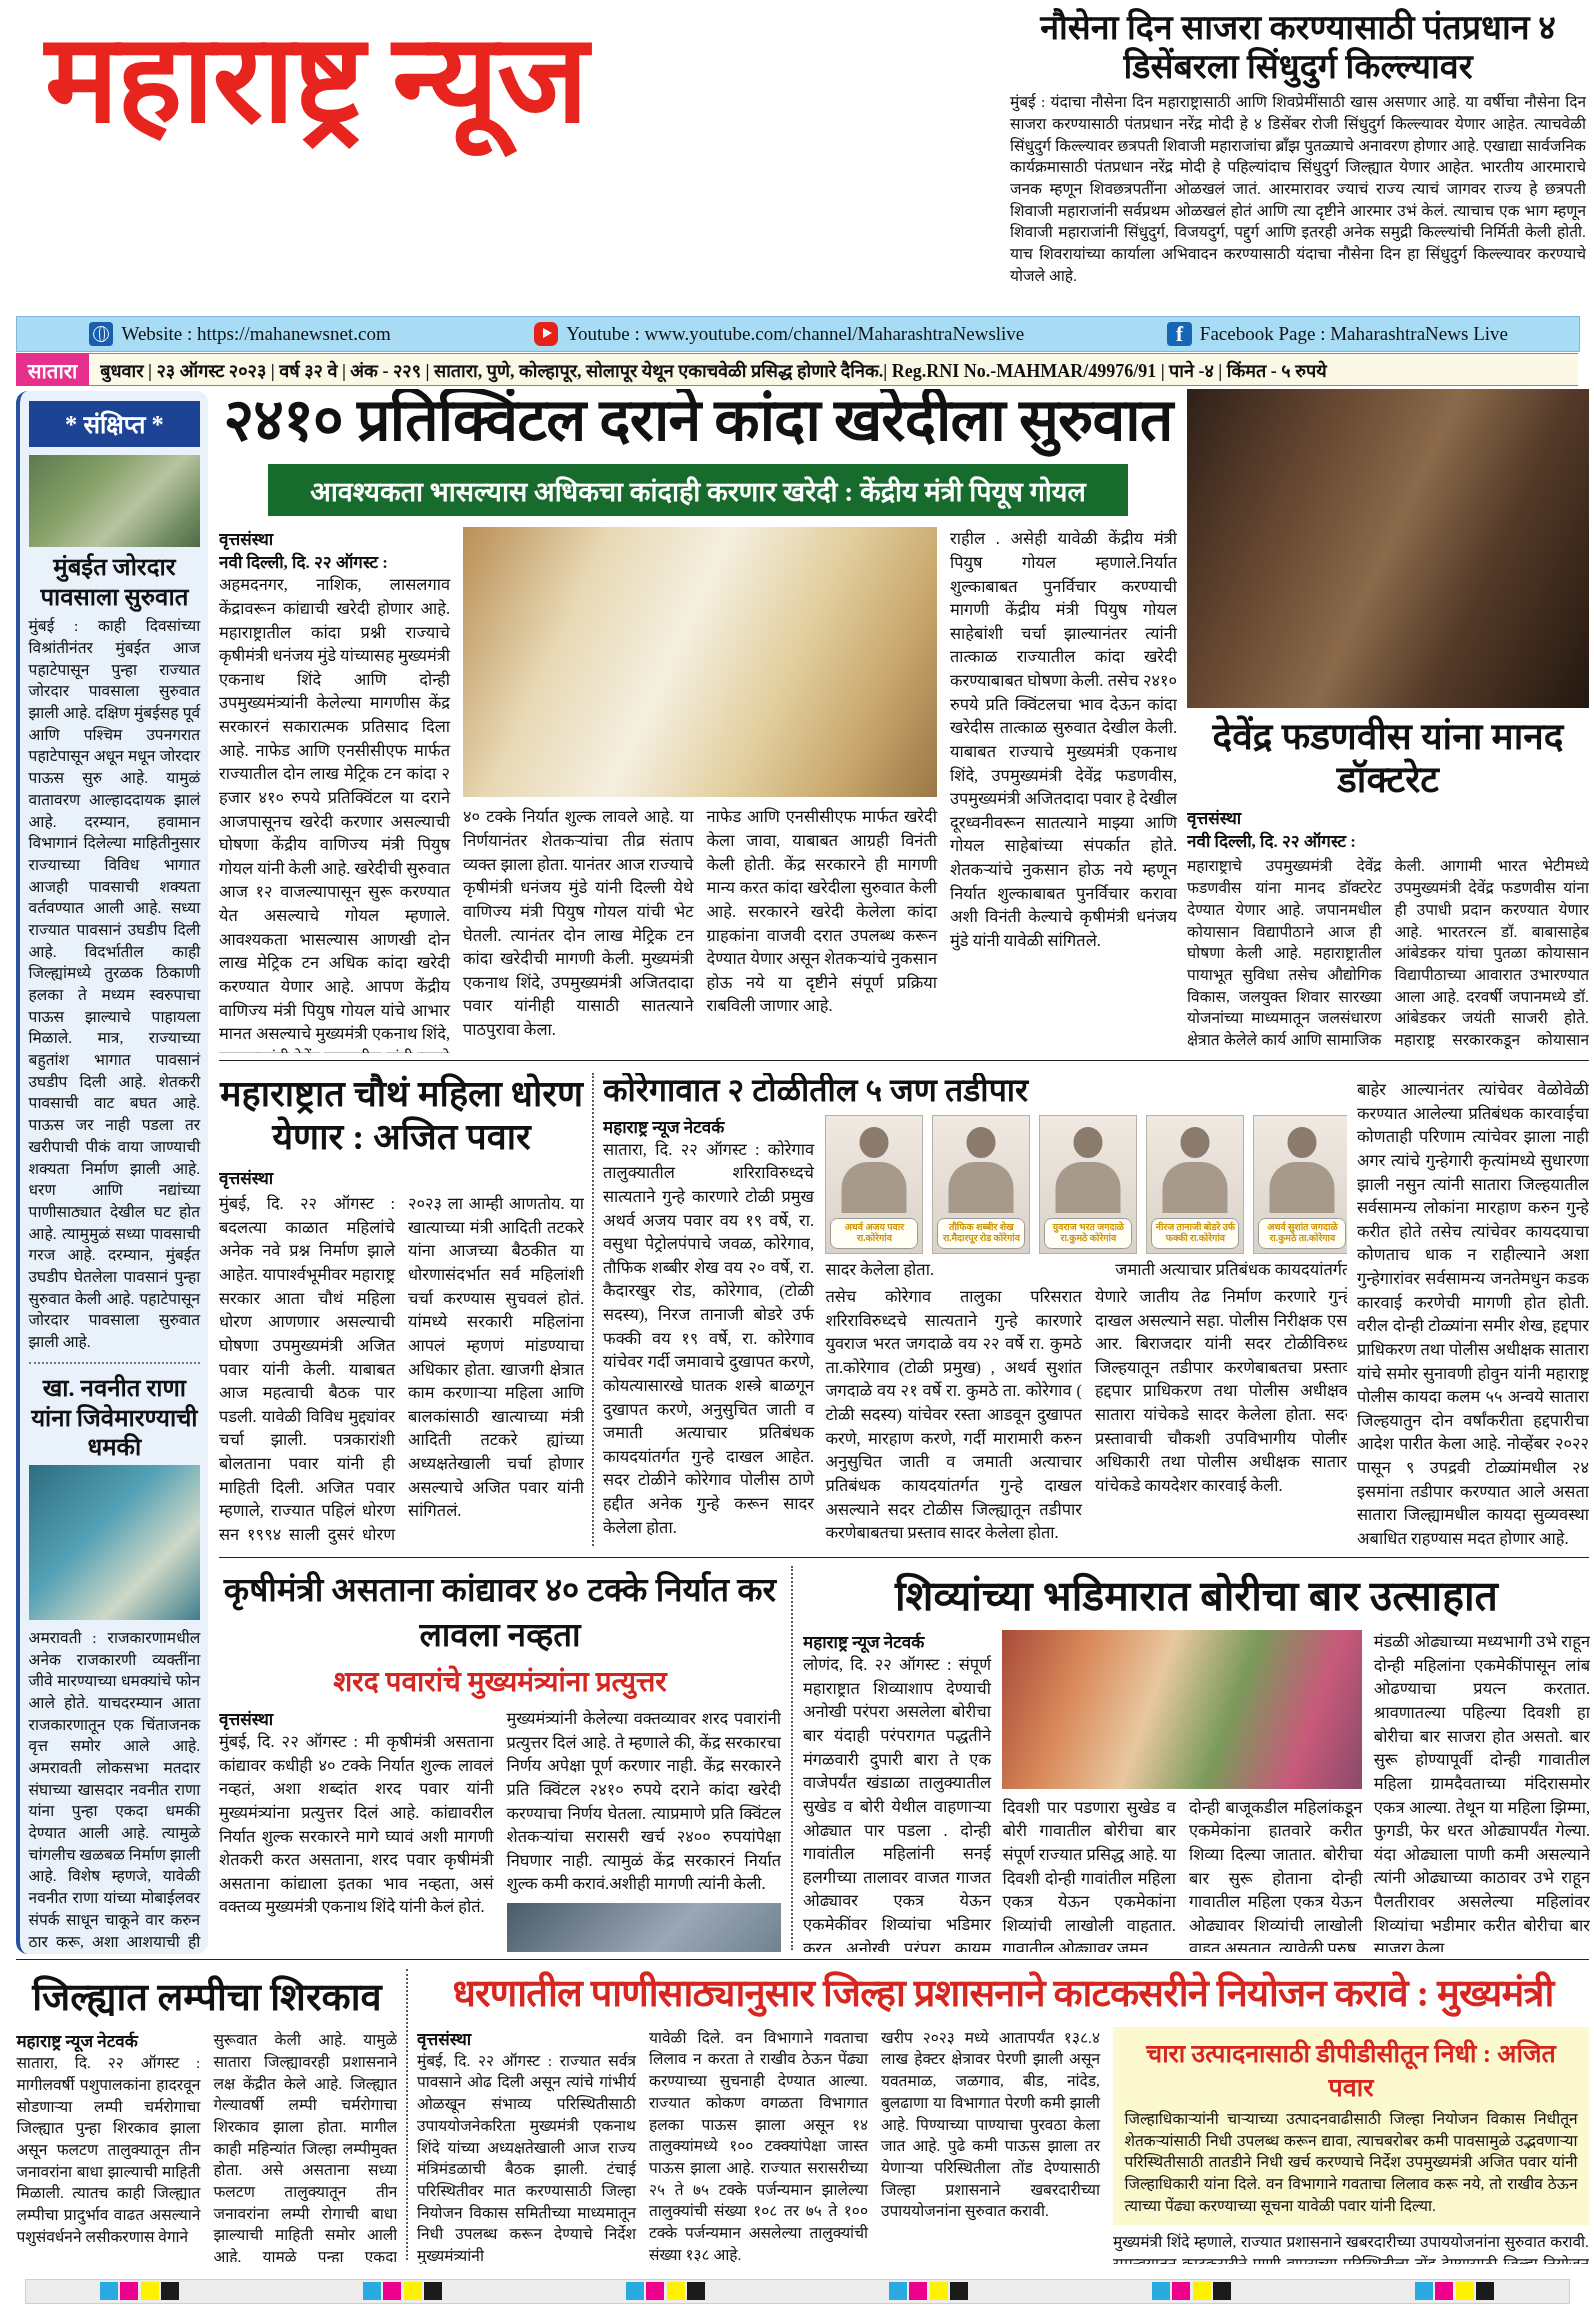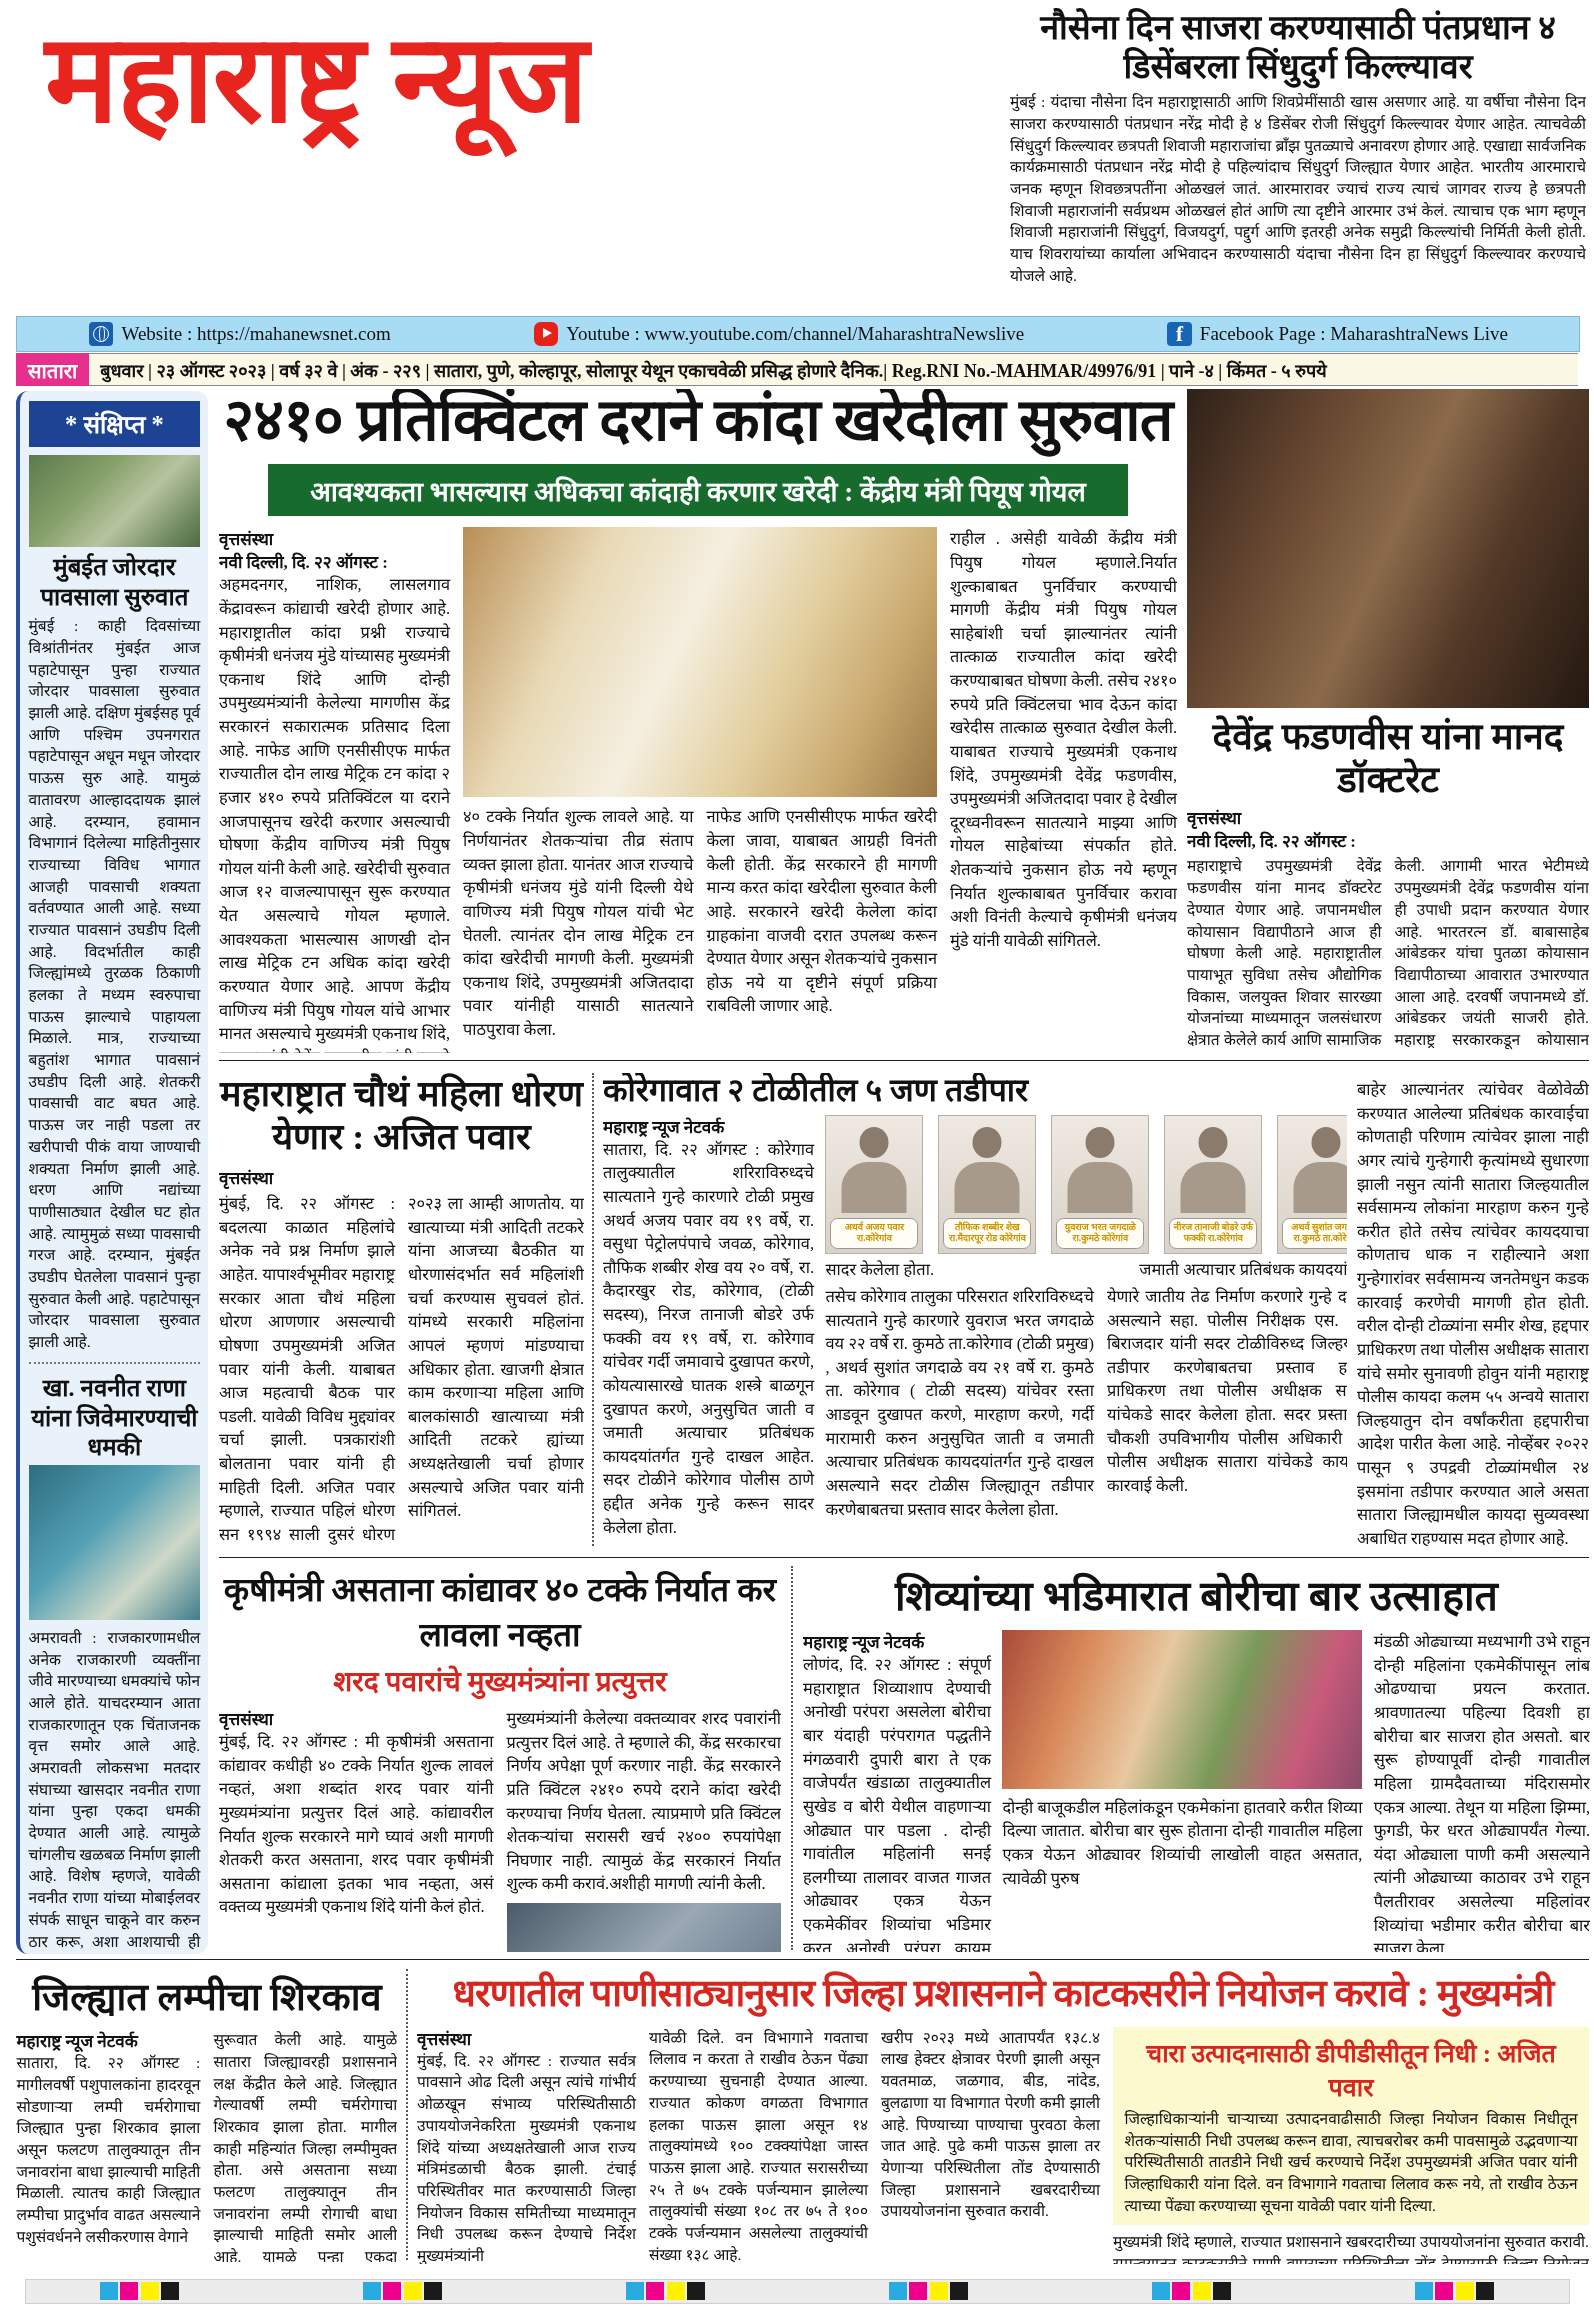--- a/index.html
+++ b/index.html
@@ -50,21 +50,21 @@
   .greenbar{background:#176b2c;color:#fff;font-size:27px;font-weight:bold;text-align:center;padding:7.4px 0;margin:11.4px 49px 0 49px;}
   .hl-2{font-size:37px;font-weight:bold;text-align:center;line-height:1.15;}
   .hl-red-sub{font-size:30px;font-weight:bold;color:#d6261f;text-align:center;}
   .hl-mid{font-size:36px;font-weight:bold;text-align:center;line-height:1.2;}
   .hl-kor{font-size:32px;font-weight:bold;line-height:1.1;}
   .hl-krushi{font-size:33px;font-weight:bold;text-align:center;}
   .hl-bori{font-size:41px;font-weight:bold;text-align:center;}
   .hl-lumpy{font-size:38px;font-weight:bold;text-align:center;}
   .hl-dam{font-size:38px;font-weight:bold;color:#d6261f;text-align:center;letter-spacing:-0.8px;}
   
-  .mugs{display:flex;gap:15px;}
+  .mugs{display:flex;gap:9px;}
   .mug{width:96px;height:137px;background:linear-gradient(#efe9e2,#d9d2c8);position:relative;border:0.8px solid #b8b0a4;flex:none;}
   .mug::before{content:"";position:absolute;top:11.4px;left:50%;transform:translateX(-50%);width:29px;height:31px;border-radius:50%;background:#8a7b6d;}
   .mug::after{content:"";position:absolute;top:46px;left:50%;transform:translateX(-50%);width:65px;height:51px;border-radius:26px 26px 0 0;background:#a89a8a;}
   .plate{position:absolute;bottom:4.1px;left:4.1px;right:4.1px;background:#fffdf4;border:0.8px solid #999;
          border-radius:7.4px;color:#cf9500;font-size:9.4px;font-weight:bold;text-align:center;
          padding:2.5px 1.6px;line-height:1.25;z-index:2;}
   
   .ybox{background:#fdf9cf;padding:8.2px 11.4px;box-sizing:border-box;}
   .ybox-h{color:#d6261f;font-size:25px;font-weight:bold;text-align:center;margin-bottom:4.9px;}
   
@@ -225,20 +225,21 @@
   <div class="abs clip" style="left:803px;top:1566px;width:787px;height:386px;">
     <div class="hl-bori">शिव्यांच्या भडिमारात बोरीचा बार उत्साहात</div>
     <div style="display:flex;gap:11.4px;margin-top:8.2px;">
       <div style="flex:0 0 188px;">
         <div class="byline">महाराष्ट्र न्यूज नेटवर्क</div>
         <div class="j body-t">लोणंद, दि. २२ ऑगस्ट : संपूर्ण महाराष्ट्रात शिव्याशाप देण्याची अनोखी परंपरा असलेला बोरीचा बार यंदाही परंपरागत पद्धतीने मंगळवारी दुपारी बारा ते एक वाजेपर्यंत खंडाळा तालुक्यातील सुखेड व बोरी येथील वाहणाऱ्या ओढ्यात पार पडला . दोन्ही गावांतील महिलांनी सनई हलगीच्या तालावर वाजत गाजत ओढ्यावर एकत्र येऊन एकमेकींवर शिव्यांचा भडिमार करत अनोखी परंपरा कायम ठेवली . नागपंचमीच्या दुसऱ्या</div>
       </div>
       <div style="flex:0 0 360px;">
         <div class="photo ph-crowd"></div>
         <div class="cols" style="margin-top:6.5px;">
+          <div class="j body-t">दिवशी पार पडणारा सुखेड व बोरी गावातील बोरीचा बार संपूर्ण राज्यात प्रसिद्ध आहे. या दिवशी दोन्ही गावांतील महिला एकत्र येऊन एकमेकांना शिव्यांची लाखोली वाहतात. गावातील ओढ्यावर जमून</div>
           <div class="j body-t">दोन्ही बाजूकडील महिलांकडून एकमेकांना हातवारे करीत शिव्या दिल्या जातात. बोरीचा बार सुरू होताना दोन्ही गावातील महिला एकत्र येऊन ओढ्यावर शिव्यांची लाखोली वाहत असतात, त्यावेळी पुरुष</div>
         </div>
       </div>
       <div class="j body-t" style="flex:1;">मंडळी ओढ्याच्या मध्यभागी उभे राहून दोन्ही महिलांना एकमेकींपासून लांब ओढण्याचा प्रयत्न करतात. श्रावणातल्या पहिल्या दिवशी हा बोरीचा बार साजरा होत असतो. बार सुरू होण्यापूर्वी दोन्ही गावातील महिला ग्रामदैवताच्या मंदिरासमोर एकत्र आल्या. तेथून या महिला झिम्मा, फुगडी, फेर धरत ओढ्यापर्यंत गेल्या. यंदा ओढ्याला पाणी कमी असल्याने त्यांनी ओढ्याच्या काठावर उभे राहून पैलतीरावर असलेल्या महिलांवर शिव्यांचा भडीमार करीत बोरीचा बार साजरा केला.</div>
     </div>
   </div>
 
   <div class="abs hr" style="left:16.4px;top:1959px;width:1573px;"></div>
 
   <div class="abs clip" style="left:16.4px;top:1969px;width:381px;height:293px;">

